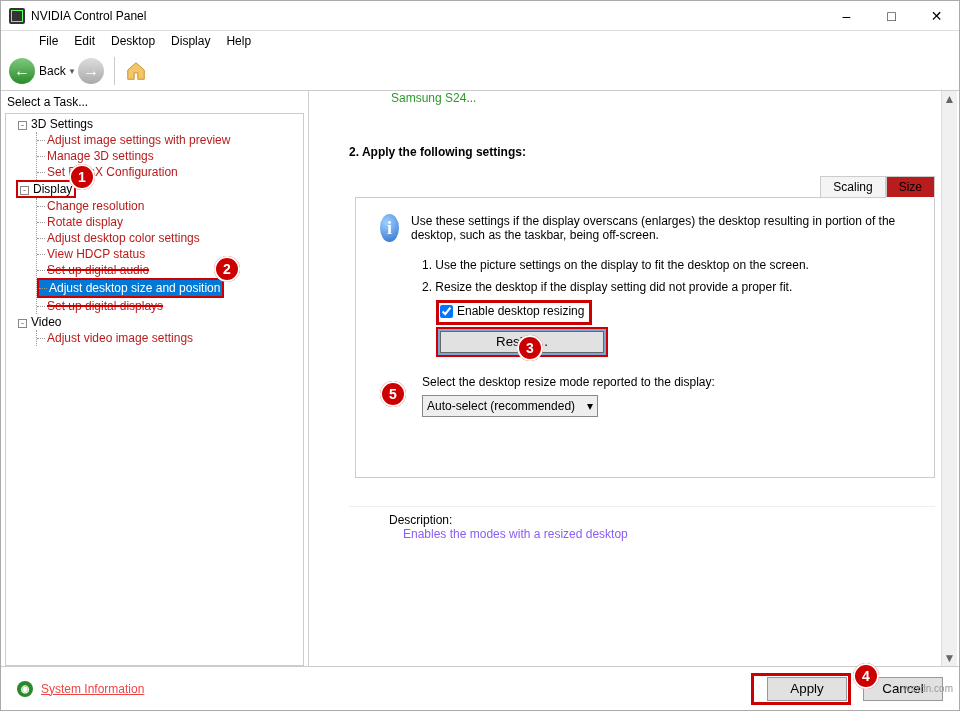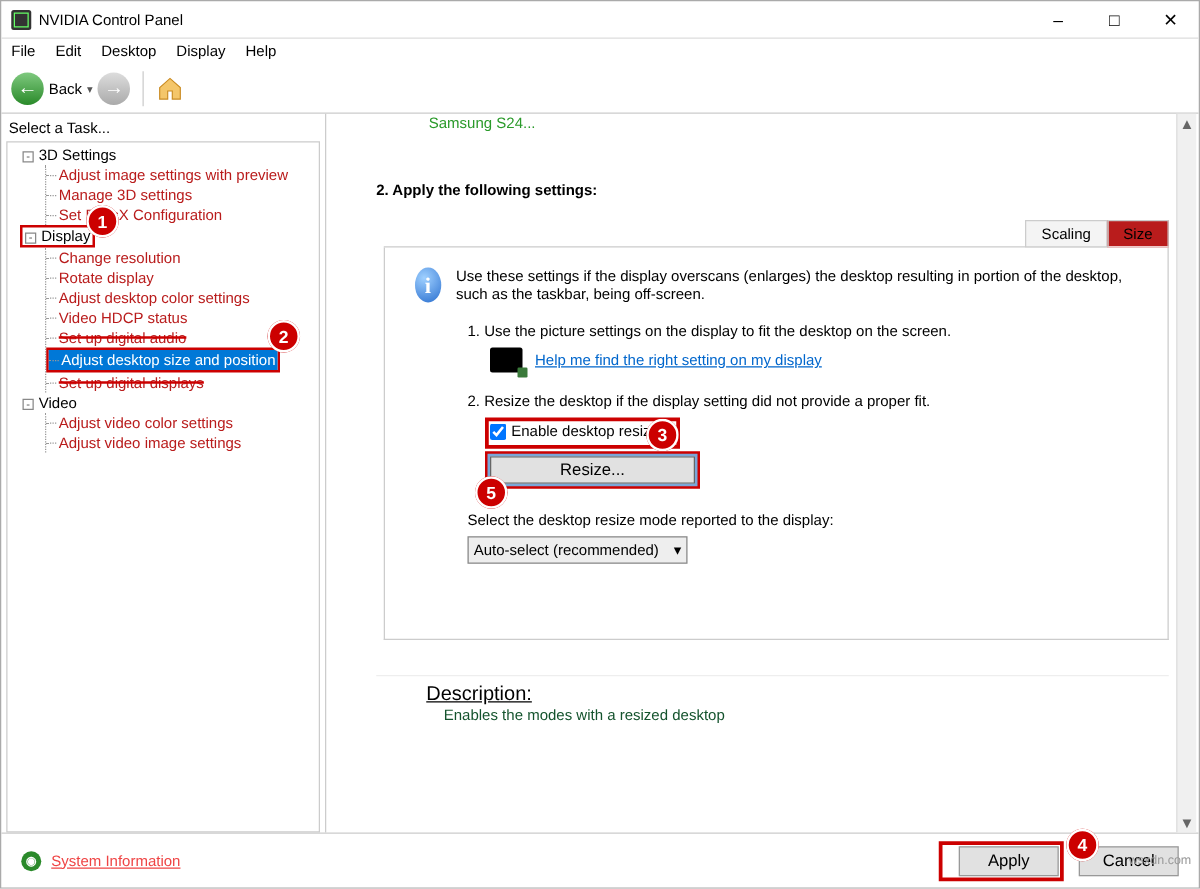--- a/index.html
+++ b/index.html
@@ -8,34 +8,34 @@
 
 
 .titlebar { height: 30px; display: flex; align-items: center; border-bottom: 1px solid #ddd; }
 .titlebar-icon { width: 16px; height: 16px; background: #333; margin: 0 6px 0 8px; border-radius: 2px; position: relative; }
 .titlebar-icon::after { content: ""; position: absolute; inset: 2px; border: 1px solid #6f6; }
 .titlebar-title { flex: 1; font-size: 12px; }
 .titlebar-controls { display: flex; }
 .titlebar-btn { width: 45px; height: 29px; display: flex; align-items: center; justify-content: center; font-size: 14px; }
 
 
-.menubar { height: 20px; display: flex; align-items: center; padding: 0 0; }
+.menubar { height: 20px; display: flex; align-items: center; padding: 0 0; margin-left: 30px; }
 .menubar span { padding: 2px 8px; }
 
 
 .toolbar { height: 40px; display: flex; align-items: center; border-bottom: 1px solid #ccc; padding: 0 8px; gap: 4px; }
 .tb-back { display: flex; align-items: center; gap: 4px; }
 .tb-circle { width: 26px; height: 26px; border-radius: 50%; background: linear-gradient(#7fc97f,#2a8a2a); display: flex; align-items: center; justify-content: center; color: #fff; font-size: 16px; }
 .tb-circle.fwd { background: linear-gradient(#ddd,#aaa); }
 .tb-sep { width: 1px; height: 28px; background: #ccc; margin: 0 6px; }
 .tb-home { width: 22px; height: 22px; }
 
 
 .mainbody { display: flex; flex: 1; min-height: 0; }
-.sidebar { width: 260px; border-right: 1px solid #ccc; display: flex; flex-direction: column; }
+.sidebar { width: 308px; border-right: 1px solid #ccc; display: flex; flex-direction: column; }
 .sidebar-header { padding: 4px 6px; font-size: 12px; }
 .tree { flex: 1; overflow: auto; padding: 2px 4px 8px 4px; border: 1px solid #ccc; margin: 0 4px; }
 .tree-group { margin-left: 6px; }
 .tree-caption { color: #000; padding: 1px 2px; }
 .tree-caption .box { display:inline-block; width:9px; height:9px; border:1px solid #888; text-align:center; line-height:7px; font-size:9px; margin-right:4px; color:#555; }
 .tree-list { margin-left: 20px; border-left: 1px dotted #999; }
 .tree-item { padding: 1px 2px 1px 10px; color: #b91c1c; cursor: pointer; white-space: nowrap; position: relative; }
 .tree-item::before { content:""; position:absolute; left:0; top:50%; width:8px; border-top:1px dotted #999; }
 .tree-item.selected { background: #0078d7; color: #fff; display:inline-block; }
 .hl-red { border: 2px solid #cc0000; display:inline-block; }
@@ -66,22 +66,22 @@
 .checkbox-row { margin: 4px 0 4px 60px; display: inline-flex; align-items: center; gap: 4px; padding: 0 4px 0 0; }
 .checkbox-row input { margin:0; }
 .resize-btn { display:block; margin: 2px 0 0 60px; width: 164px; height: 22px; background:#e1e1e1; border:1px solid #666; outline: 2px solid #7aa7d8; }
 .red-box { border: 3px solid #cc0000; display:inline-block; padding:1px; }
 
 .select-label { margin: 18px 0 6px 42px; }
 .select { margin-left: 42px; width: 176px; height: 22px; border:1px solid #888; background:#eee; padding: 0 4px; display:flex; align-items:center; justify-content:space-between; }
 
 
 .desc { padding: 6px 0 0 40px; border-top:1px solid #eee; }
-.desc-h { font-size: 16px; text-decoration: underline; }
-.desc-t { margin-left: 14px; color:#14532d; overflow:hidden; white-space:nowrap; }
+.desc-h { font-size: 12px; }
+.desc-t { margin-left: 14px; color:#8b5cf6; overflow:hidden; white-space:nowrap; }
 .footer { height: 44px; display:flex; align-items:center; border-top:1px solid #ccc; padding: 0 16px; }
 .footer .badge { width:16px; height:16px; border-radius:50%; background:#2a8a2a; margin-right:8px; display:flex; align-items:center; justify-content:center; color:#fff; font-size:10px; font-weight:bold; }
 .footer .sysinfo { color:#ef4444; text-decoration:underline; flex:1; }
 .footer button { width: 80px; height: 24px; margin-left: 12px; background:#e1e1e1; border:1px solid #999; }
 
 
 .callout { position:absolute; width:26px; height:26px; border-radius:50%; background:#cc0000; color:#fff; font-weight:bold; display:flex; align-items:center; justify-content:center; font-size:14px; z-index:50; box-shadow:0 0 0 2px #fff inset; }
 
 .watermark { position:absolute; right:6px; bottom:16px; font-size:10px; color:#999; z-index:60; }
 </style>
@@ -145,31 +145,30 @@
             <div class="tree-item">Set PhysX Configuration</div>
           </div>
         </div>
 
         <div class="tree-group">
           <span class="hl-red"><span class="tree-caption"><span class="box">-</span><span>Display</span></span></span>
           <div class="tree-list">
             <div class="tree-item">Change resolution</div>
             <div class="tree-item">Rotate display</div>
             <div class="tree-item">Adjust desktop color settings</div>
-            <div class="tree-item">Video HDCP status</div>
+            <div class="tree-item">View HDCP status</div>
             <div class="tree-item" style="text-decoration:line-through solid #cc0000; text-decoration-thickness:2px;">Set up digital audio</div>
             <span class="hl-red" style="padding:0;"><span class="tree-item selected">Adjust desktop size and position</span></span>
             <div class="tree-item" style="text-decoration:line-through solid #cc0000; text-decoration-thickness:2px;">Set up digital displays</div>
           </div>
         </div>
 
         <div class="tree-group">
           <div class="tree-caption"><span class="box">-</span><span>Video</span></div>
           <div class="tree-list">
-            <div class="tree-item">Adjust video color settings</div>
             <div class="tree-item">Adjust video image settings</div>
           </div>
         </div>
 
       </div>
     </div>
 
     <div class="content">
       <div class="content-scroll">
 
@@ -182,24 +181,20 @@
           <div class="tab active">Size</div>
         </div>
 
         <div class="tabbody">
           <div class="info-row">
             <div class="info-icon">i</div>
             <div>Use these settings if the display overscans (enlarges) the desktop resulting in portion of the desktop, such as the taskbar, being off-screen.</div>
           </div>
 
           <div class="step">1. Use the picture settings on the display to fit the desktop on the screen.</div>
-          <div class="helper">
-            <div class="helper-icon"></div>
-            <a class="link">Help me find the right setting on my display</a>
-          </div>
 
           <div class="step">2. Resize the desktop if the display setting did not provide a proper fit.</div>
 
           <span class="red-box" style="margin-left:56px;">
             <span class="checkbox-row" style="margin:0;">
               <input type="checkbox" checked="" style="">
               <span>Enable desktop resizing</span>
             </span>
           </span>
           <br>

